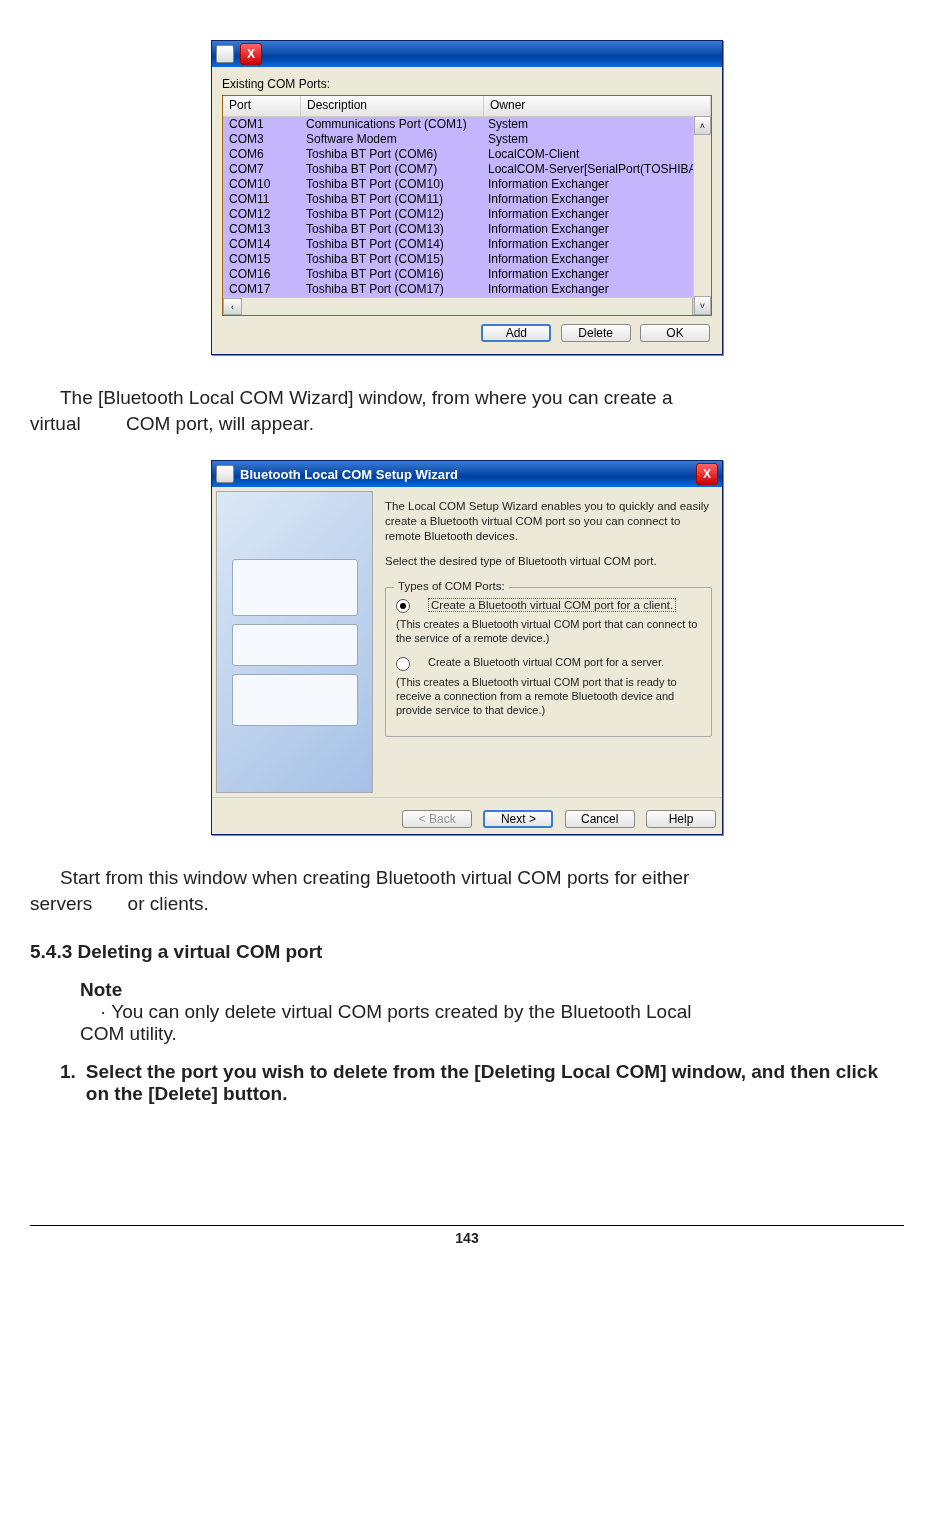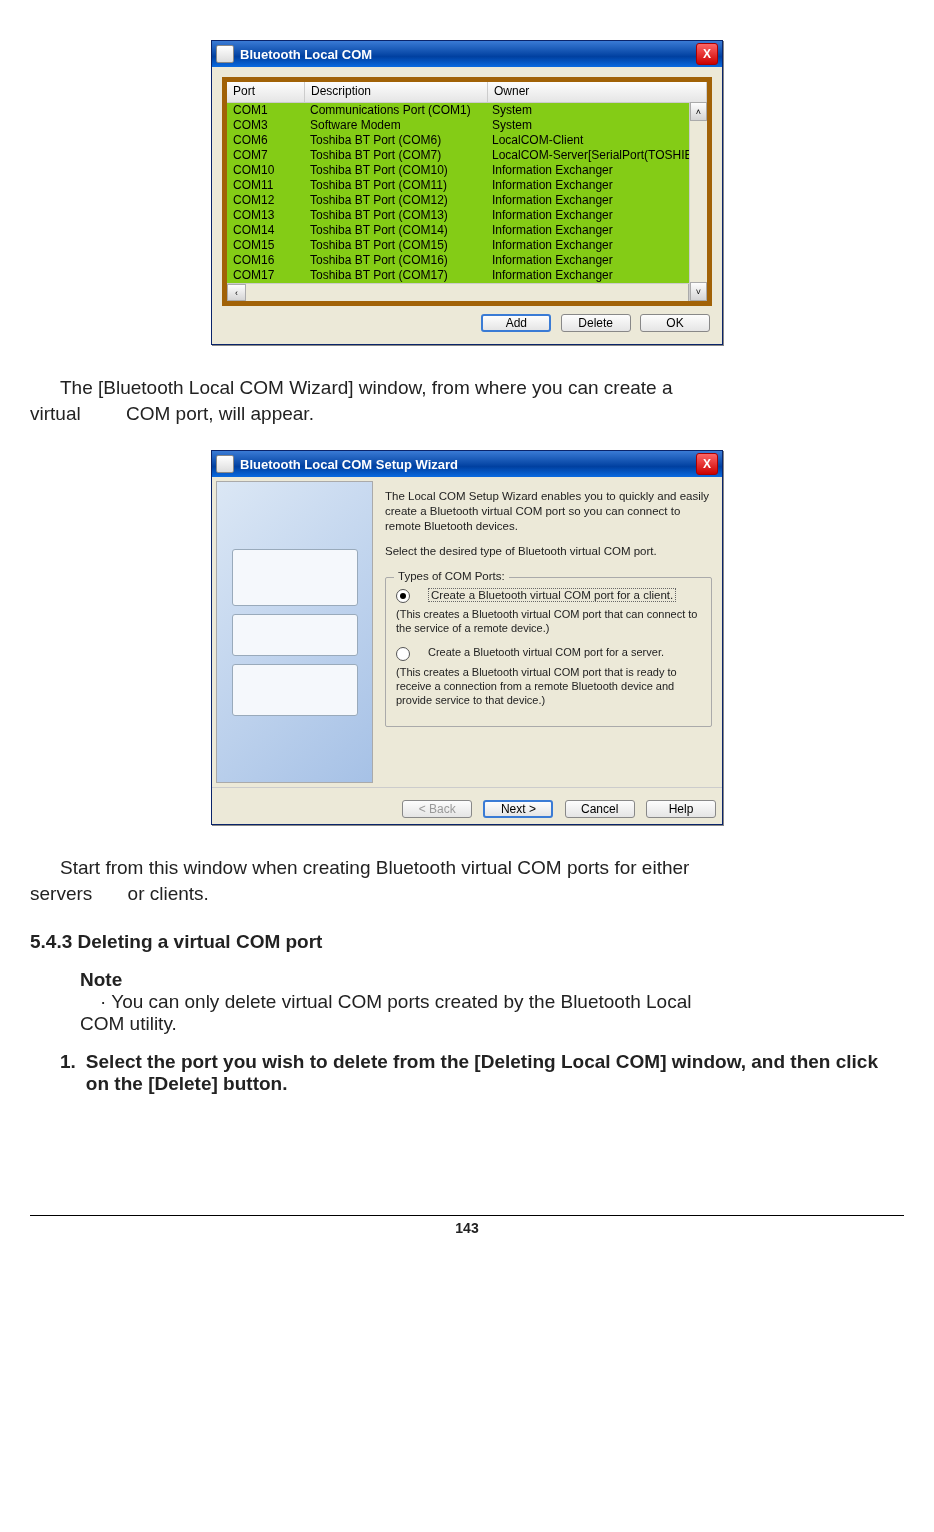--- a/index.html
+++ b/index.html
@@ -43,21 +43,21 @@
     width: 20px; height: 20px;
     background: linear-gradient(#f66,#c00);
     border: 1px solid #a00;
     border-radius: 3px;
     display:flex;align-items:center;justify-content:center;
     color:#fff;font-weight:bold; font-size:12px;
     cursor:pointer;
   }
   .dialog-body { padding: 10px; font-size: 12px; color:#000; }
   .groupbox-label { margin-bottom: 4px; }
-  .table-wrap { border:5px solid #a16207; background:#84cc16; position:relative; }
+  .table-wrap { border:1px solid #a16207; background:#c4b5fd; position:relative; }
   .tbl-head { display:flex; background:#ece9d8; border-bottom:1px solid #ccc; height:20px; }
   .th { padding:2px 6px; border-right:1px solid #ccc; background:linear-gradient(#fdfdfd,#e5e5e5); font-size:12px; cursor:pointer;}
   .th1 { width:65px; }
   .th2 { width:170px; }
   .th3 { flex:1; }
   .tbl-body { max-height: 185px; overflow:hidden; position:relative;}
   .row { display:flex; height:15px; font-size:12px;justify-content:flex-end; }
   .cell { padding:0 6px; white-space:nowrap; overflow:hidden;}
   .c1 { width:65px; }
   .c2 { width:170px; }
@@ -108,24 +108,24 @@
   .step { display:flex; gap:10px; margin:16px 0; font-weight:bold; padding-left:30px;}
   .step-num { flex-shrink:0; }
   .page-footer { border-top:1px solid #000; margin-top:120px; text-align:center; padding-top:4px; font-weight:bold; font-size:14px;}
 </style>
 </head>
 <body>
 
 <div class="dialog dialog1">
   <div class="titlebar">
     <span class="tb-icon"></span>
-    <span class="tb-title">Bluetooth Local COM</span>
     <span class="tb-close">X</span>
   </div>
   <div class="dialog-body">
+    <div class="groupbox-label">Existing COM Ports:</div>
     <div class="table-wrap">
       <div class="tbl-head">
         <div class="th th1">Port</div>
         <div class="th th2">Description</div>
         <div class="th th3">Owner</div>
       </div>
       <div class="tbl-body" id="tbl-body">
           <div class="row">
             <div class="cell c1">COM1</div>
             <div class="cell c2">Communications Port (COM1)</div>

